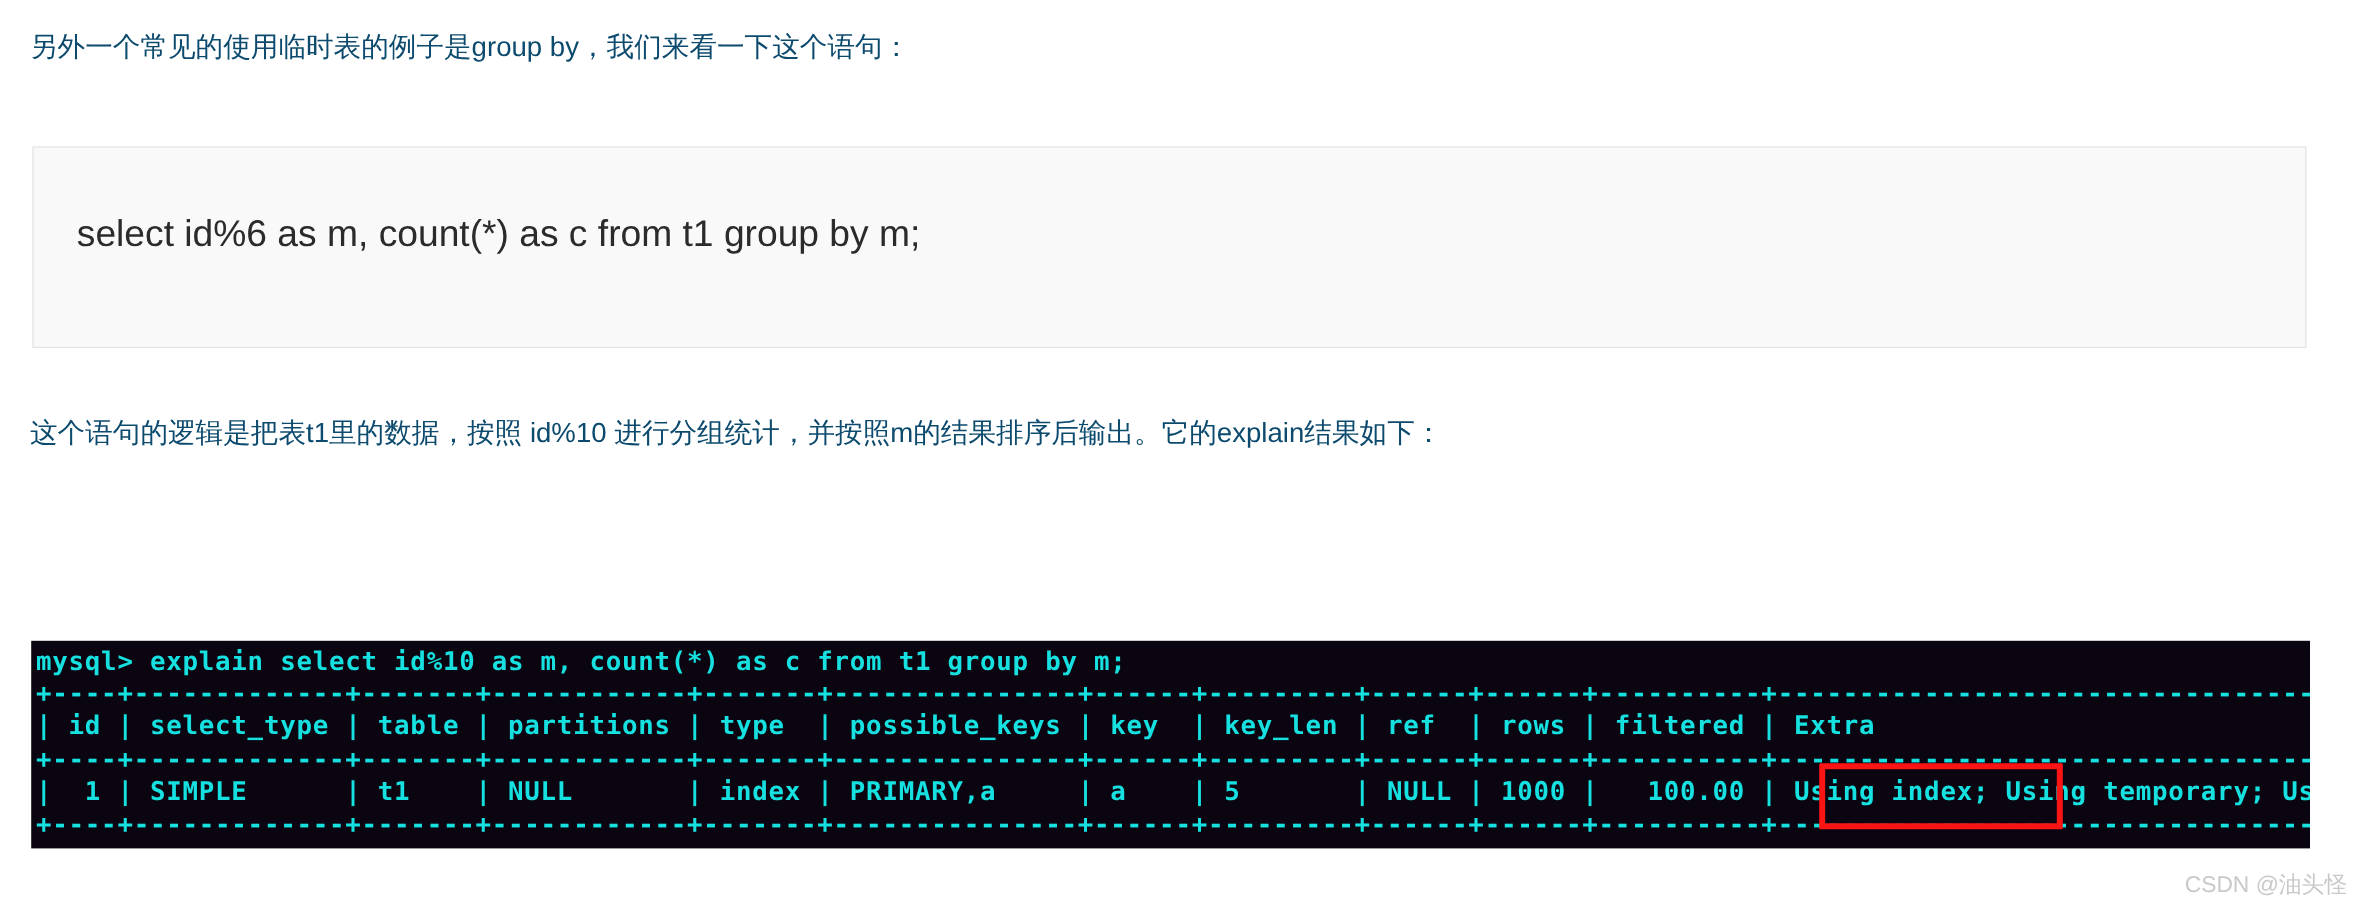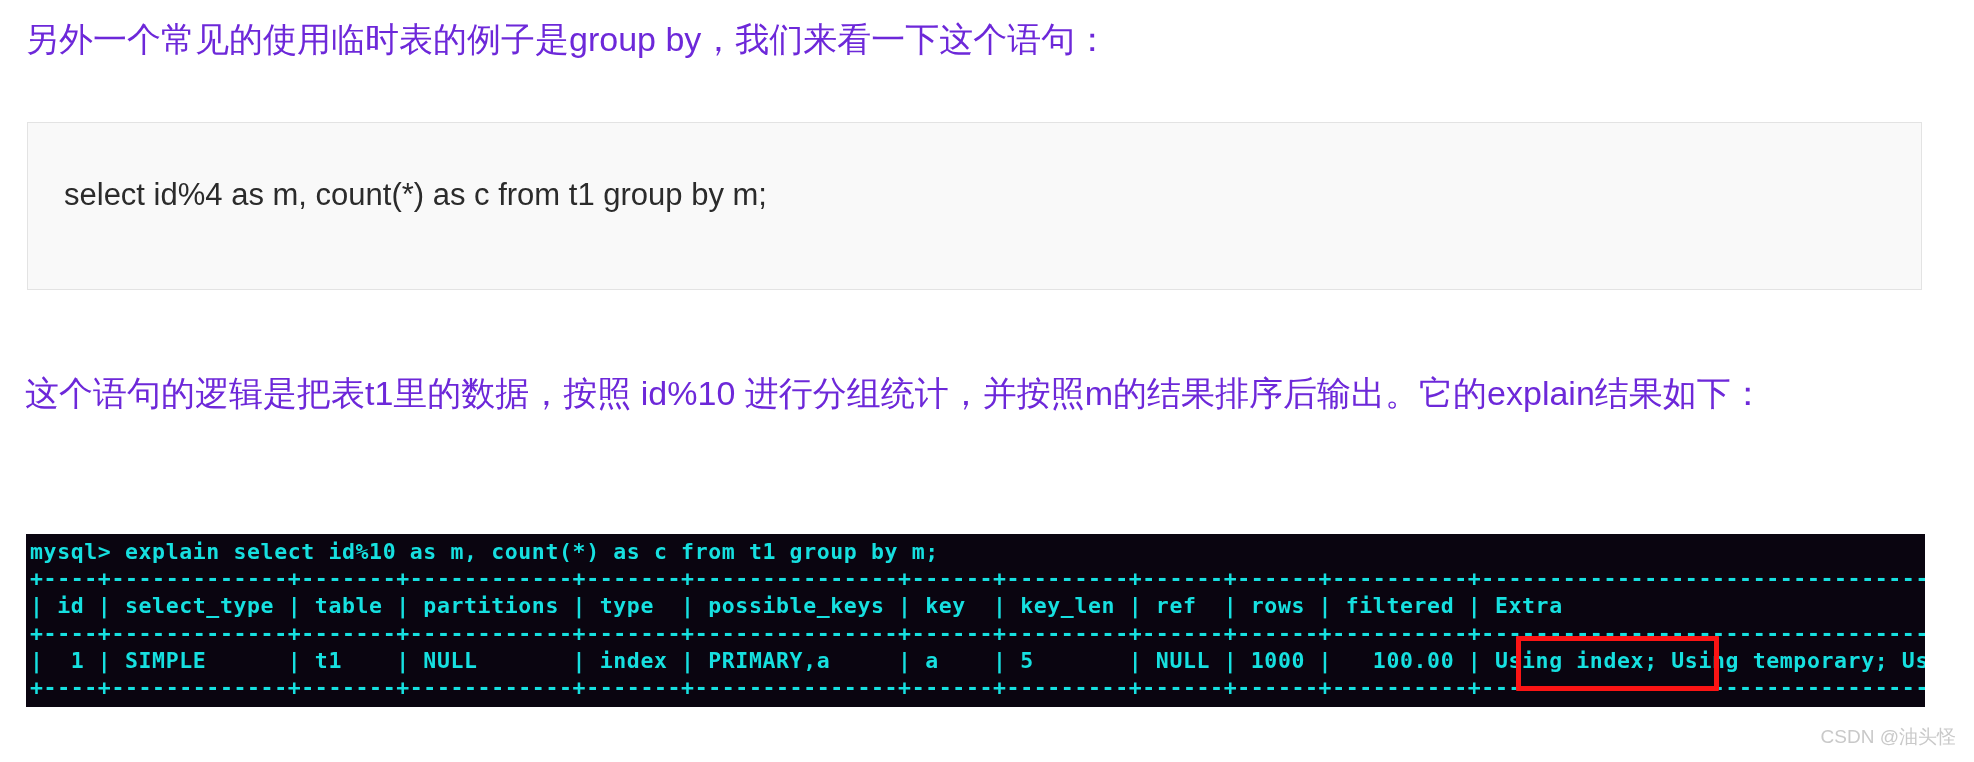--- a/index.html
+++ b/index.html
@@ -13,34 +13,34 @@
     position: relative;
     overflow: hidden;
     font-family: "Liberation Sans", "DejaVu Sans", sans-serif;
     color: #1a1a1a;
     -webkit-font-smoothing: antialiased;
   }
 
   
   .para {
     position: absolute;
-    font-size: 34px;
+    font-size: 23px;
     line-height: 63px;
-    color: #6d28d9;
+    color: #0c4a6e;
     letter-spacing: 0px;
     white-space: pre-wrap;
   }
   #para-intro {
     left: 25px;
     top: 8px;
     width: 1930px;
   }
   #para-explain {
     left: 25px;
-    top: 362px;
+    top: 329px;
     width: 1930px;
   }
 
   
   #sql-code-block {
     position: absolute;
     left: 27px;
     top: 122px;
     width: 1895px;
     height: 168px;
@@ -107,21 +107,21 @@
     white-space: nowrap;
     margin-left: 48px;
   }
 </style>
 </head>
 <body>
 
 <div class="para" id="para-intro">另外一个常见的使用临时表的例子是group by，我们来看一下这个语句：</div>
 
 <div id="sql-code-block">
-  <div id="sql-code-text">select id%4 as m, count(*) as c from t1 group by m;</div>
+  <div id="sql-code-text">select id%6 as m, count(*) as c from t1 group by m;</div>
 </div>
 
 <div class="para" id="para-explain">这个语句的逻辑是把表t1里的数据，按照 id%10 进行分组统计，并按照m的结果排序后输出。它的explain结果如下：</div>
 
 <div id="terminal-block">
   <pre id="terminal-text">mysql&gt; explain select id%10 as m, count(*) as c from t1 group by m;
 +----+-------------+-------+------------+-------+---------------+------+---------+------+------+----------+---------------------------------------------+
 | id | select_type | table | partitions | type  | possible_keys | key  | key_len | ref  | rows | filtered | Extra                                       |
 +----+-------------+-------+------------+-------+---------------+------+---------+------+------+----------+---------------------------------------------+
 |  1 | SIMPLE      | t1    | NULL       | index | PRIMARY,a     | a    | 5       | NULL | 1000 |   100.00 | Using index; Using temporary; Using filesort |

